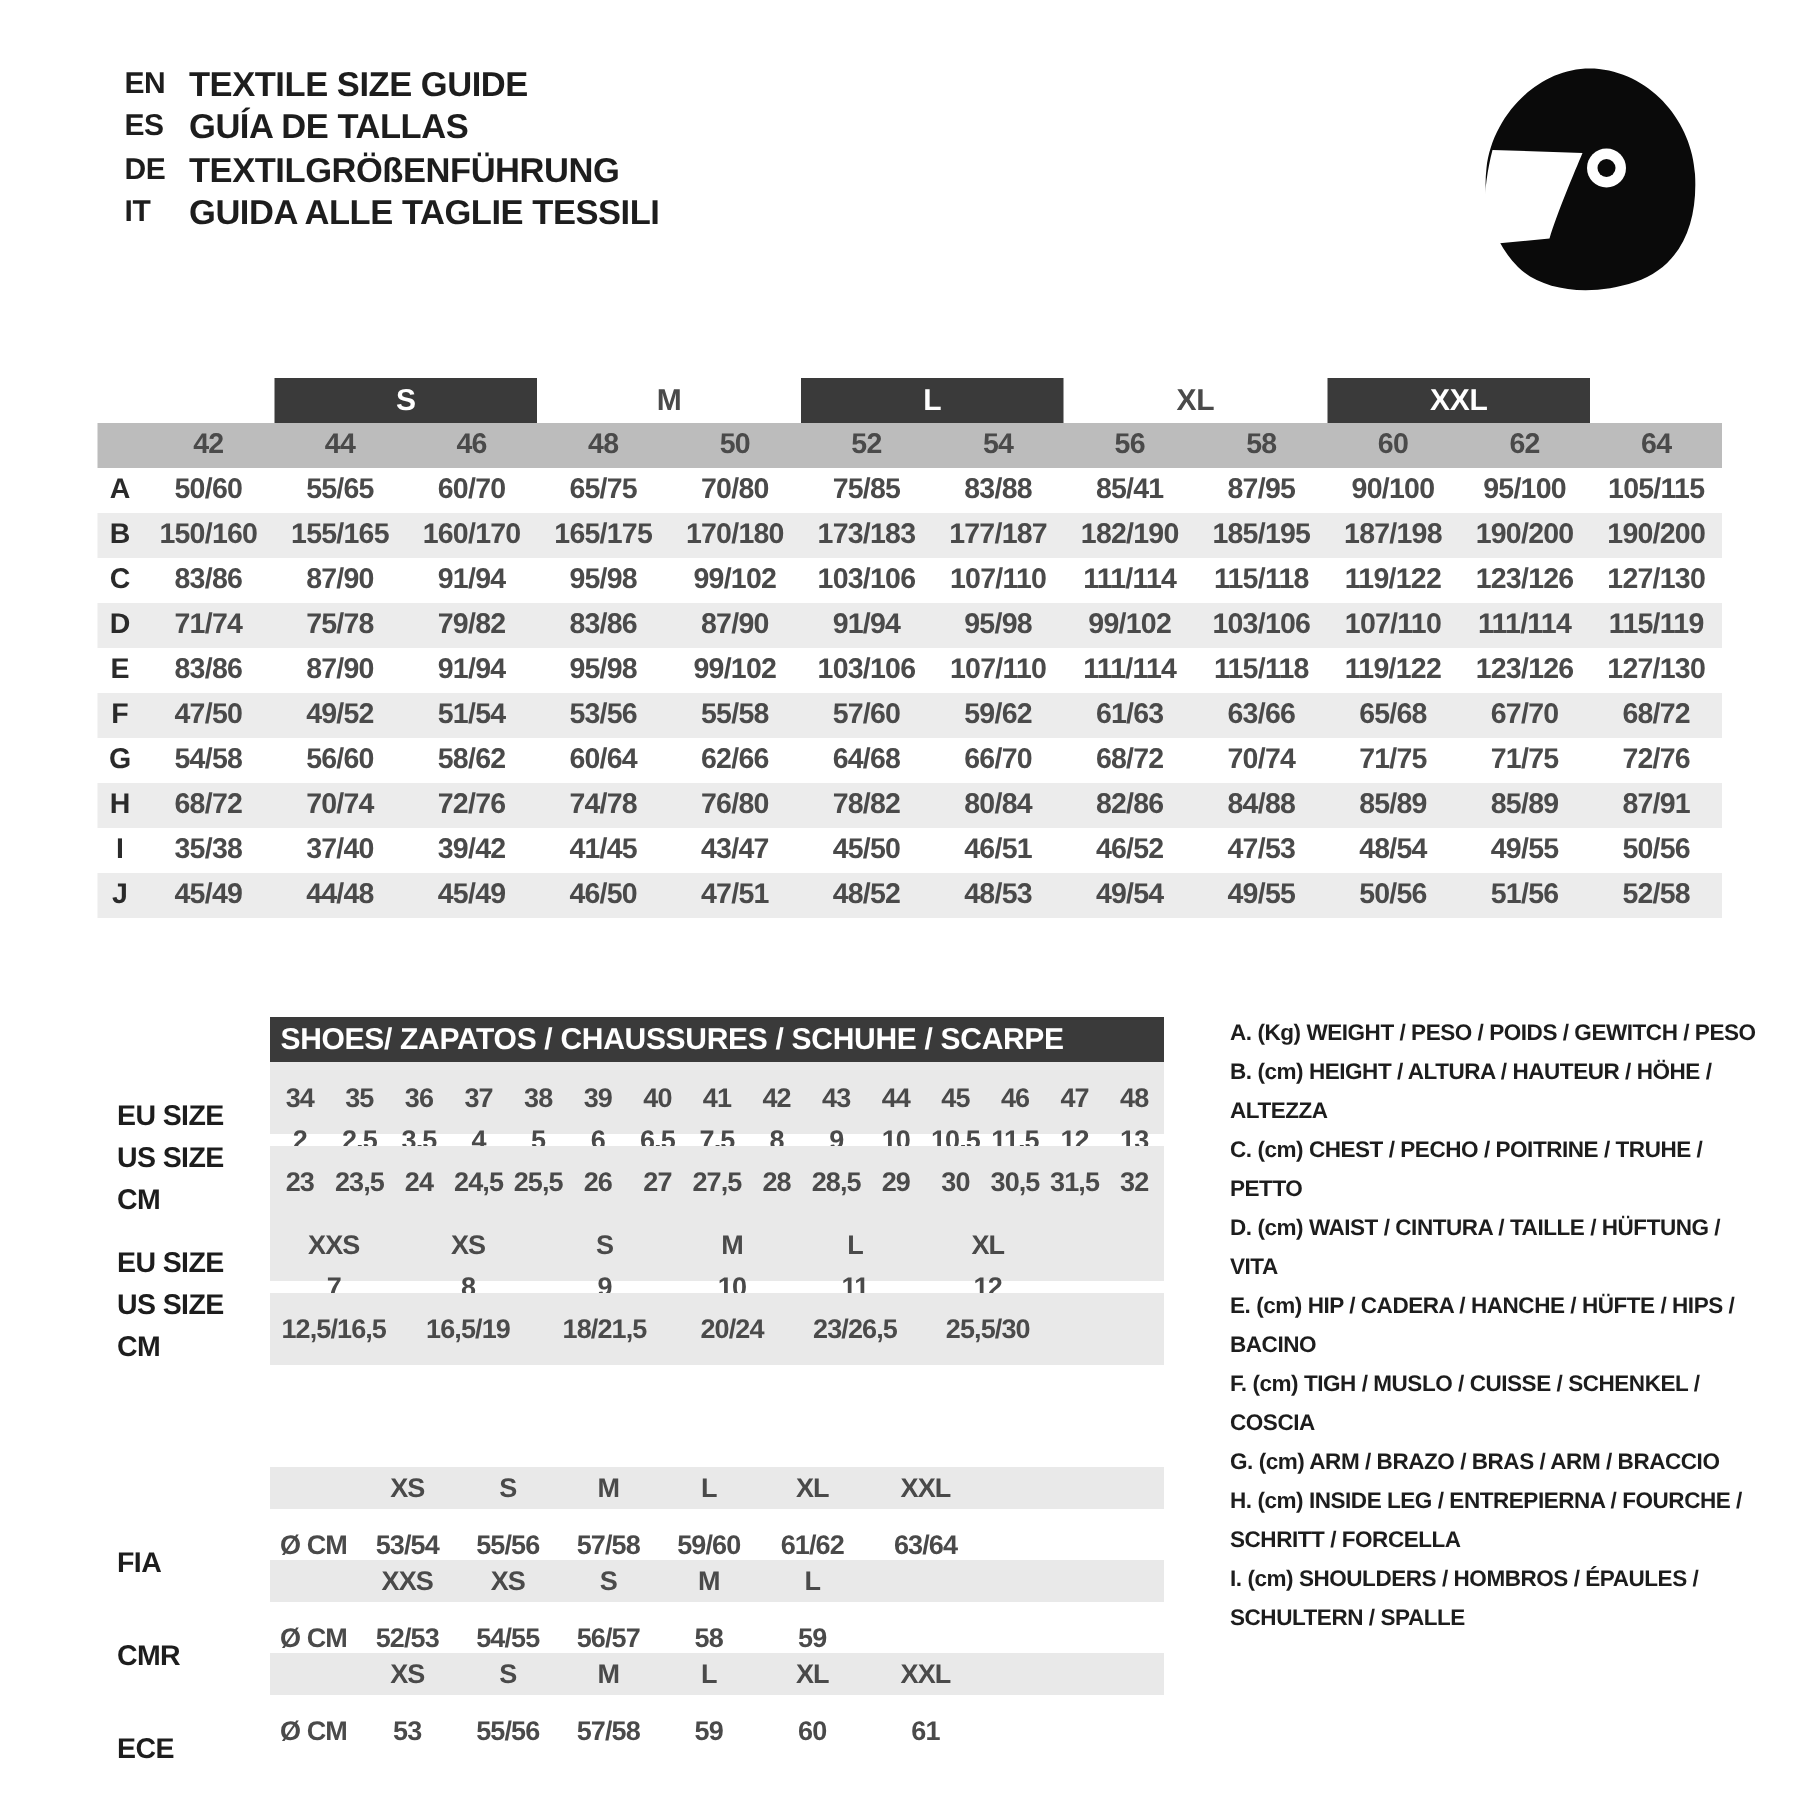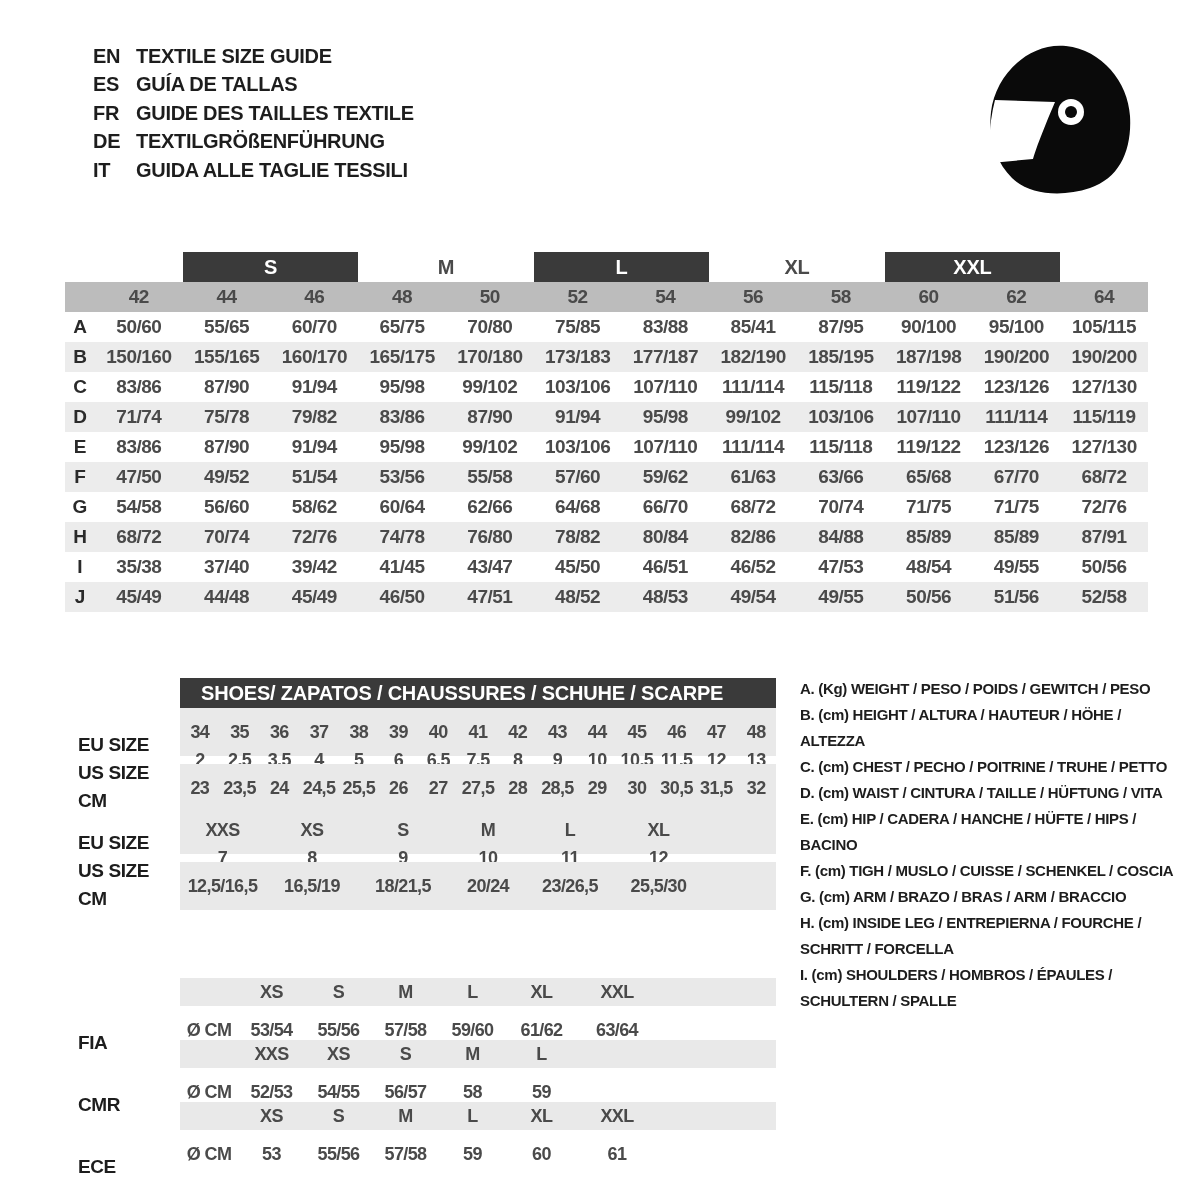--- a/index.html
+++ b/index.html
@@ -4,77 +4,73 @@
 <style>
   html,body{margin:0;padding:0;}
   body{
     width:1200px;height:1200px;background:#fff;
     font-family:"Liberation Sans", sans-serif;
     -webkit-font-smoothing:antialiased;
   }
   .page{position:relative;width:1200px;height:1200px;overflow:hidden;background:var(--white,#fff);}
 
   
-  .lang-block{position:absolute;left:93px;top:42px;}
+  .lang-block{position:absolute;left:83px;top:42px;}
   .lang-row{display:flex;height:28.5px;align-items:center;}
   .lang-code{width:43px;font-weight:700;font-size:20px;color:var(--text-dark,#1d1d1d);letter-spacing:-0.3px;}
-  .lang-title{font-weight:700;font-size:20px;color:var(--text-dark,#1d1d1d);letter-spacing:-0.3px;white-space:nowrap;}
+  .lang-title{font-weight:700;font-size:23px;color:var(--text-dark,#1d1d1d);letter-spacing:-0.3px;white-space:nowrap;}
 
   
   .helmet-icon{position:absolute;left:980px;top:38px;}
 
   
   .main-table{position:absolute;left:65px;top:252px;width:1083px;}
   .mt-row{display:grid;grid-template-columns:30px repeat(12,1fr);height:30px;align-items:center;}
   .mt-group{height:30px;line-height:30px;text-align:center;font-weight:700;font-size:20px;color:var(--text-table,#4a4a4a);letter-spacing:-0.2px;}
   .mt-group.boxed{background:var(--dark-bar,#3a3a3a);color:#fff;}
   .mt-size-row{background:var(--size-band,#bcbcbc);}
   .mt-cell{text-align:center;font-weight:700;font-size:19px;color:var(--text-table,#4a4a4a);letter-spacing:-0.5px;white-space:nowrap;}
   .mt-letter{color:#2a2a2a;letter-spacing:0;}
   .mt-data-row.shaded{background:var(--row-stripe,#ececec);}
 
   
   .ltable{position:absolute;left:78px;width:698px;}
   .lt-title-row{display:grid;grid-template-columns:102px 1fr;height:30px;}
-  .lt-bar{background:var(--dark-bar,#3a3a3a);color:#fff;font-weight:700;font-size:20px;line-height:30px;padding-left:21px;letter-spacing:-0.2px;white-space:nowrap;}
+  .lt-bar{background:var(--dark-bar,#3a3a3a);color:#fff;font-weight:700;font-size:20px;line-height:30px;padding-left:7px;letter-spacing:-0.2px;white-space:nowrap;}
   .lt-row{display:grid;grid-template-columns:102px 1fr;height:28px;}
   .lt-label{display:flex;align-items:center;font-weight:700;font-size:19px;color:var(--text-dark,#1d1d1d);letter-spacing:-0.4px;white-space:nowrap;margin-top:26px;}
   .lt-area{display:grid;align-items:center;}
   .lt-area.shaded-light{background:var(--light-band,#e9e9e9);}
   .lt-cell{text-align:center;font-weight:700;font-size:18px;color:var(--text-table,#4a4a4a);letter-spacing:-0.6px;white-space:nowrap;}
   .shoes .lt-area{grid-template-columns:repeat(15,1fr);}
   .gloves .lt-area{grid-template-columns:85px 94px 88px 82px 82px 95px 1fr;}
   .gloves .lt-row.tall{height:32px;}
   .helmet .lt-area{grid-template-columns:58px 67px 67px 67px 67px 71px 80px 1fr;}
   .helmet .lt-row.vals{height:34px;}
   .shoes{top:678px;}
   .gloves{top:806px;}
   .helmet{top:948px;}
 
   
   .legend{position:absolute;left:800px;top:676px;width:375px;}
-  .legend-item{font-weight:700;font-size:15px;line-height:26px;color:var(--text-dark,#1d1d1d);letter-spacing:-0.3px;}
+  .legend-item{font-weight:700;font-size:15px;line-height:26px;color:var(--text-dark,#1d1d1d);letter-spacing:-0.3px;margin-left:20px;}
 </style>
 </head>
 <body>
 
 <div class="page">
 
   <div class="lang-block">
       <div class="lang-row">
         <span class="lang-code">EN</span>
         <span class="lang-title">TEXTILE SIZE GUIDE</span>
       </div>
       <div class="lang-row">
         <span class="lang-code">ES</span>
         <span class="lang-title">GUÍA DE TALLAS</span>
-      </div>
-      <div class="lang-row">
-        <span class="lang-code">FR</span>
-        <span class="lang-title">GUIDE DES TAILLES TEXTILE</span>
       </div>
       <div class="lang-row">
         <span class="lang-code">DE</span>
         <span class="lang-title">TEXTILGRÖßENFÜHRUNG</span>
       </div>
       <div class="lang-row">
         <span class="lang-code">IT</span>
         <span class="lang-title">GUIDA ALLE TAGLIE TESSILI</span>
       </div>
     </div>

